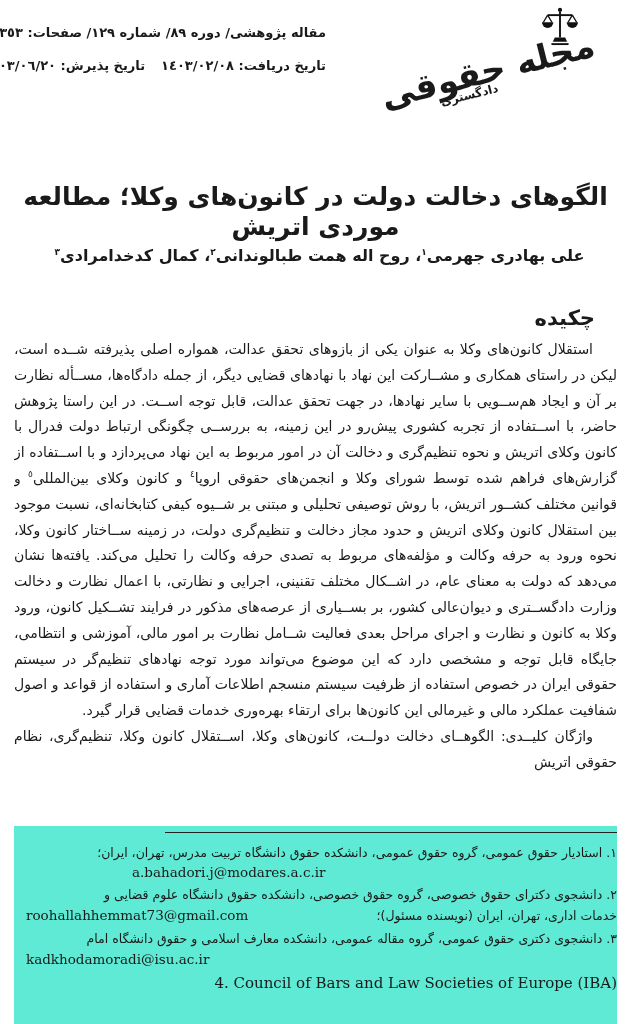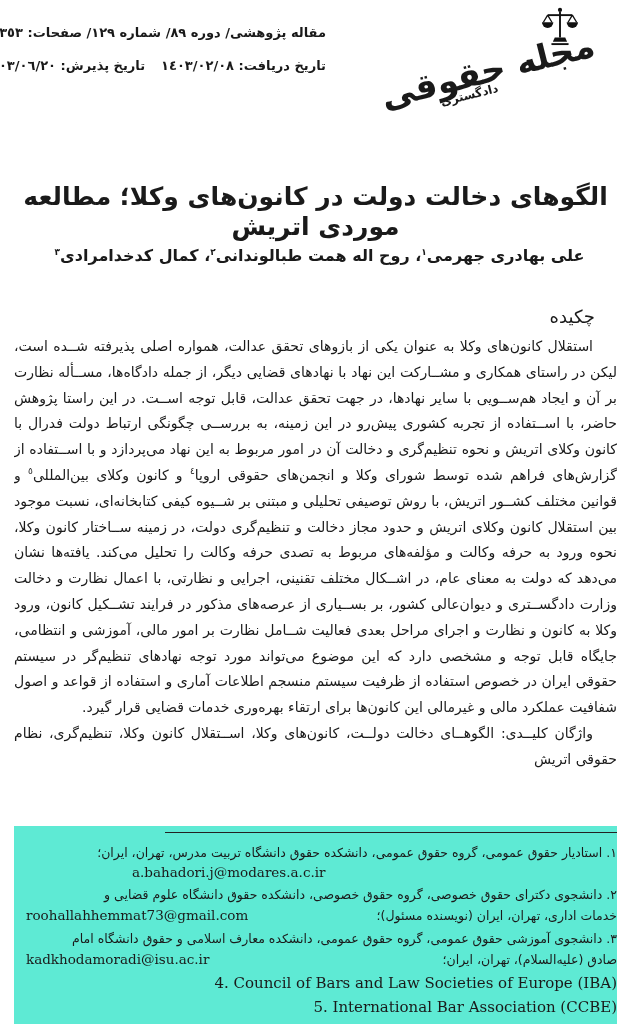--- a/index.html
+++ b/index.html
@@ -32,21 +32,21 @@
     position:absolute; top:182px; left:14px; right:14px; margin:0;
     text-align:center; font-size:25px; font-weight:bold; line-height:30px;
   }
   .authors {
     position:absolute; top:246px; left:14px; right:6px;
     text-align:center; font-size:16px; font-weight:bold;
   }
   .sup { font-size:9px; vertical-align:super; line-height:0; }
   
   .abstract-sec { position:absolute; top:306px; right:14px; left:14px; height:516px; overflow:hidden; }
-  .abs-heading { margin:0 22px 7px 0; font-size:18px; font-weight:normal; }
+  .abs-heading { margin:0 22px 7px 0; font-size:21px; font-weight:bold; }
   .abs-text, .keywords {
     margin:0; text-align:justify; font-size:14px; line-height:25.8px; text-indent:24px;
   }
   .keywords-label { font-weight:normal; }
   
   .footnotes { position:absolute; top:826px; left:14px; right:14px; bottom:0; background:#5eead4; }
   .fn-rule { height:1px; background:#222; width:452px; margin:6px auto 9px 0; margin-right:0; }
   .fn { font-size:12.5px; line-height:21px; margin-bottom:2px; }
   .fn-line1 { text-align:justify; }
   .fn-email-solo {
@@ -109,24 +109,22 @@
 
     <div class="fn">
       <div class="fn-line1"><span>٢.</span> <span>دانشجوی دکترای حقوق خصوصی، گروه حقوق خصوصی، دانشکده حقوق دانشگاه علوم قضایی و</span></div>
       <div class="fn-mixed">
         <span class="email">roohallahhemmat73@gmail.com</span>
         <span class="fa-cont">خدمات اداری، تهران، ایران (نویسنده مسئول)؛</span>
       </div>
     </div>
 
     <div class="fn">
-      <div class="fn-line1"><span>٣.</span> <span>دانشجوی آموزشی حقوق عمومی، گروه حقوق عمومی، دانشکده معارف اسلامی و حقوق دانشگاه امام</span></div>
+      <div class="fn-line1"><span>٣.</span> <span>دانشجوی دکتری حقوق عمومی، گروه مقاله عمومی، دانشکده معارف اسلامی و حقوق دانشگاه امام</span></div>
       <div class="fn-mixed">
         <span class="email">kadkhodamoradi@isu.ac.ir</span>
-        <span class="fa-cont">صادق (علیه‌السلام)، تهران، ایران؛</span>
       </div>
     </div>
 
     <div class="fn-en"><span>4.</span> <span>Council of Bars and Law Societies of Europe (IBA)</span></div>
-    <div class="fn-en"><span>5.</span> <span>International Bar Association (CCBE)</span></div>
   </footer>
 
 </div>
 
 </body></html>

